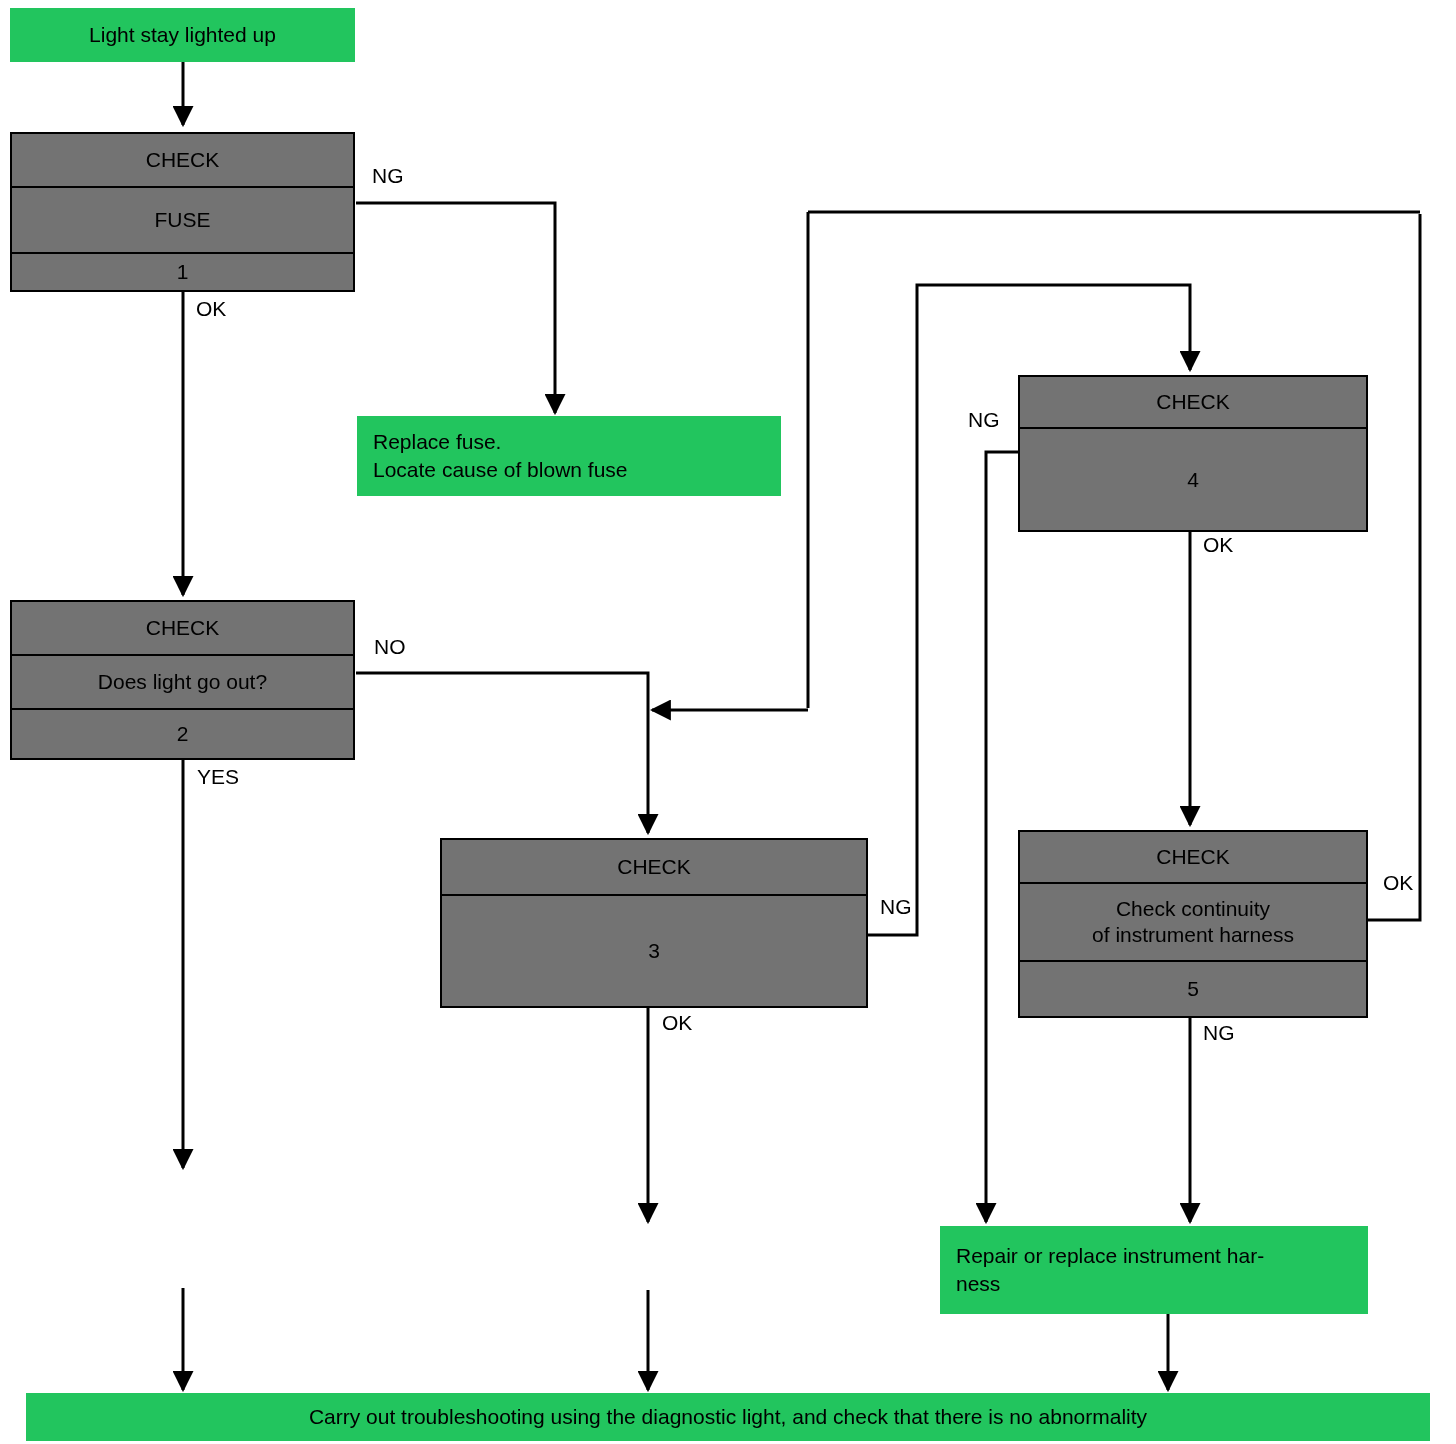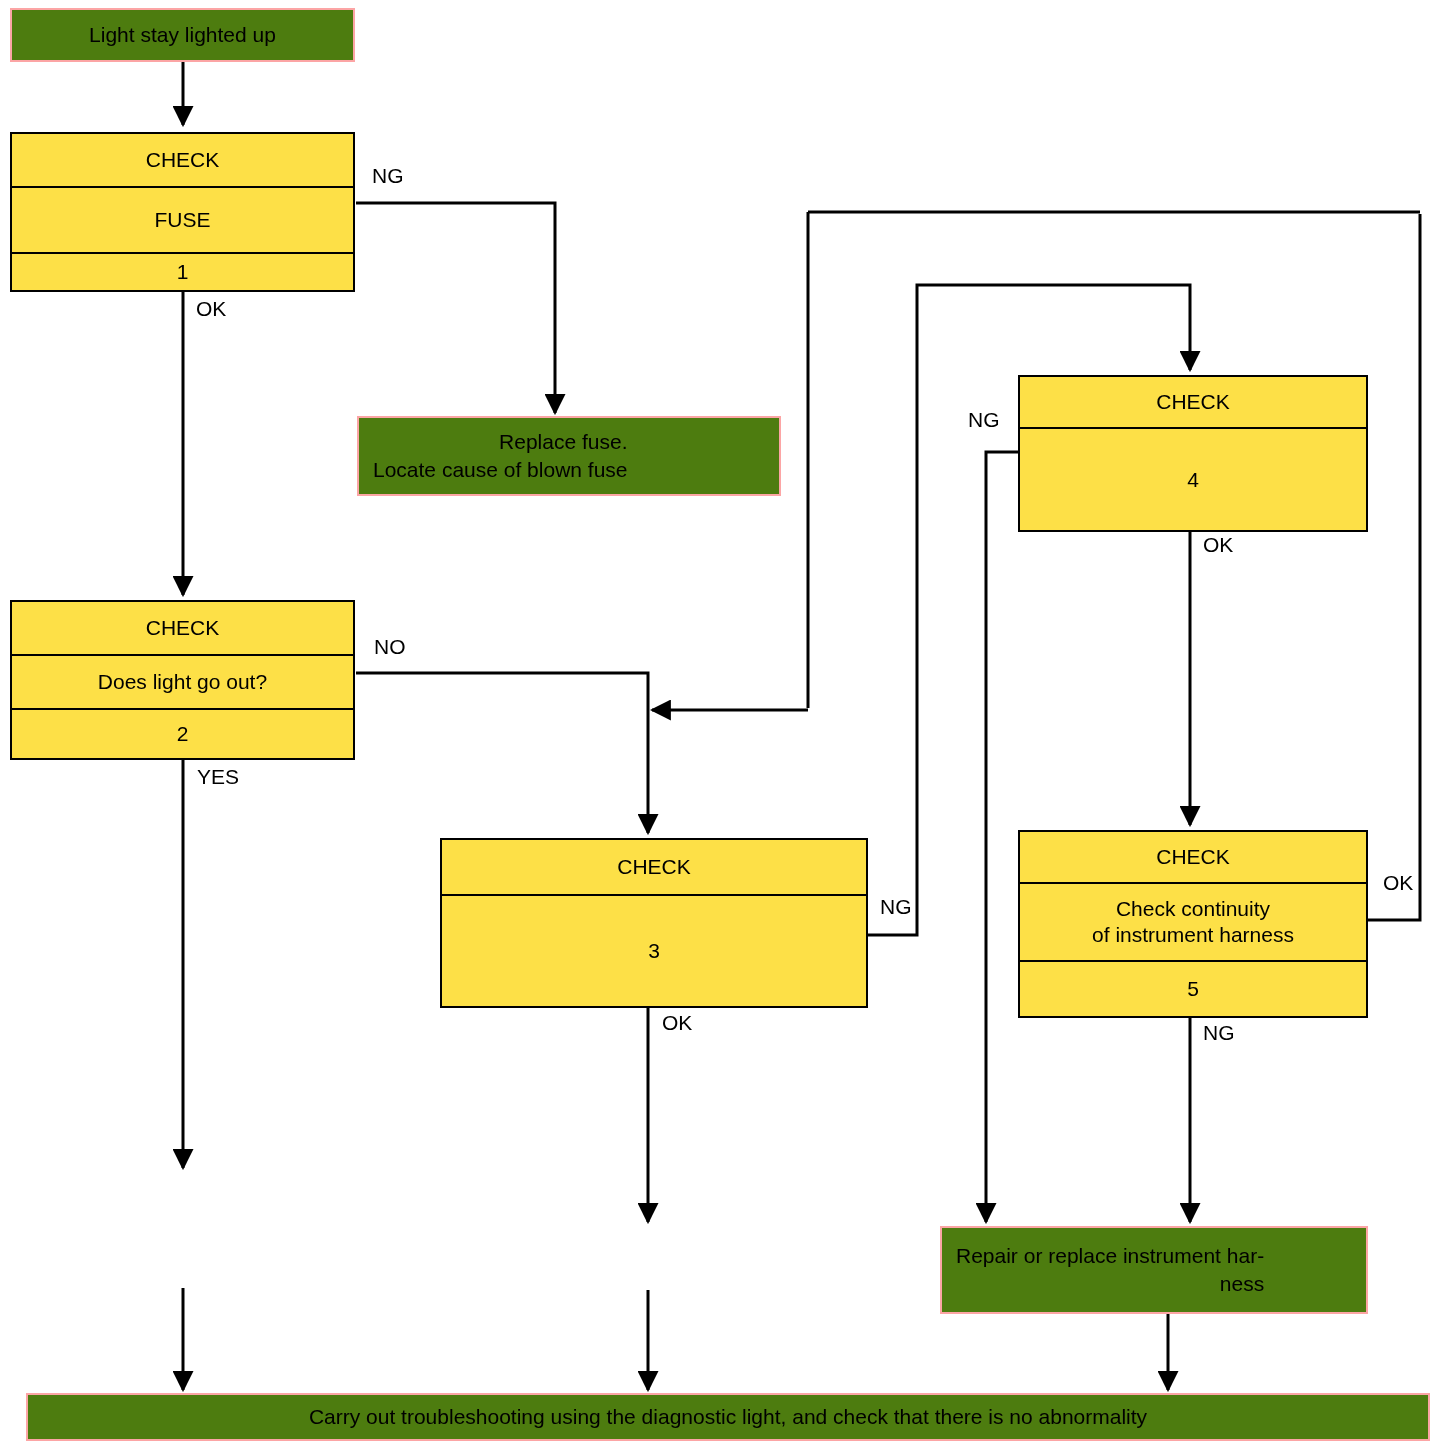--- a/index.html
+++ b/index.html
@@ -20,48 +20,48 @@
     position: absolute;
     left: 0; top: 0;
     width: 1456px;
     height: 1444px;
     pointer-events: none;
   }
   .box {
     position: absolute;
     box-sizing: border-box;
     border: 2px solid #000;
-    background: #fde047;
+    background: #737373;
     display: flex;
     flex-direction: column;
   }
   .row {
     box-sizing: border-box;
     display: flex;
     align-items: center;
     justify-content: center;
     font-size: 21px;
     line-height: 26px;
     text-align: center;
     white-space: pre-line;
   }
   .row.sep { border-top: 2px solid #000; }
   .plain {
     position: absolute;
     box-sizing: border-box;
-    border: 2px solid #fca5a5;
-    background: #4d7c0f;
+    border: 2px solid #22c55e;
+    background: #22c55e;
     display: flex;
     align-items: center;
     font-size: 21px;
     line-height: 28px;
     white-space: pre-line;
   }
   .plain.center { justify-content: center; text-align: center; }
-  .plain.left { justify-content: flex-start; padding-left: 14px; text-align: right; }
+  .plain.left { justify-content: flex-start; padding-left: 14px; text-align: left; }
   .edge-label {
     position: absolute;
     font-size: 21px;
     line-height: 21px;
     white-space: nowrap;
   }
 </style>
 </head>
 <body>
 

